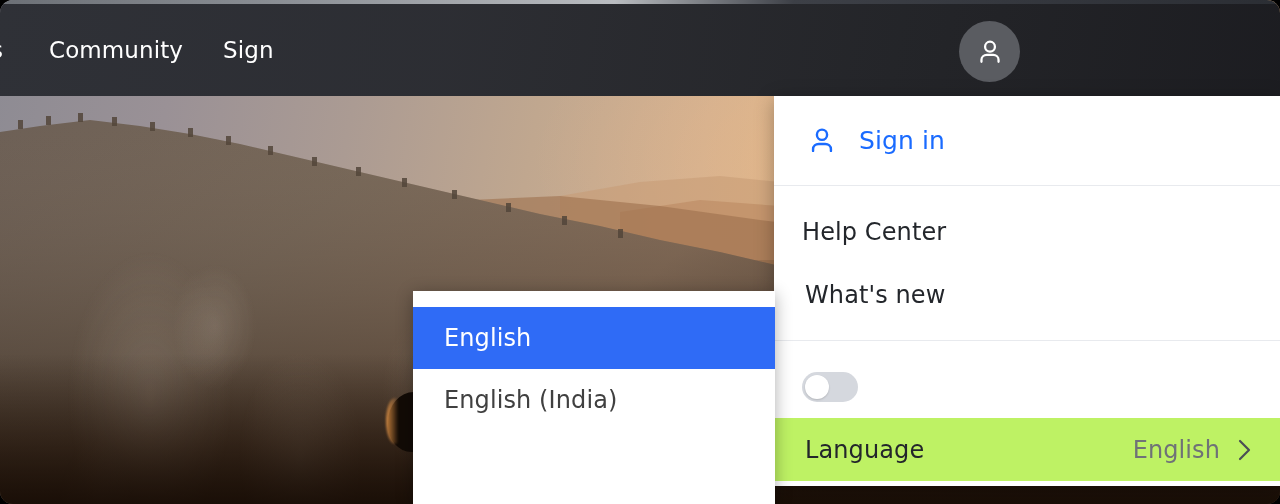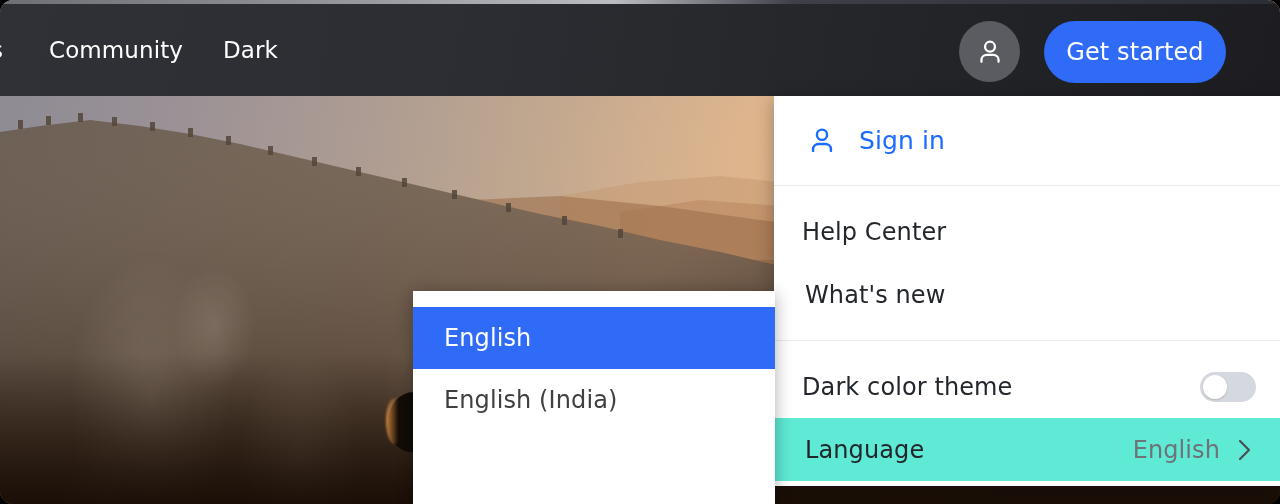--- a/index.html
+++ b/index.html
@@ -185,21 +185,21 @@
     padding: 0 24px 0 31px;
     color: #23262b;
     font-size: 24px;
     cursor: pointer;
     justify-content: space-between;
     letter-spacing: .1px;
   }
   .dd-row.first-of-group { margin-top: 14px; padding-left: 28px; }
   .dd-row .row-label { white-space: nowrap; }
   .dd-row.highlight {
-    background: #5eead4;
+    background: #bef264;
     align-items: center;
   }
   .dd-right {
     display: flex;
     align-items: center;
     gap: 14px;
   }
   .dd-value {
     color: #6f7277;
     font-size: 24px;
@@ -311,31 +311,30 @@
     <div class="head-silhouette"></div>
     <div class="head-rim"></div>
   </div>
 
   <div class="topstrip"></div>
   <div class="navbar"></div>
 
   <div class="nav-items">
     <span class="nav-partial">s</span>
     <span class="nav-link">Community</span>
-    <span class="nav-link">Dark</span>
+    <span class="nav-link">Sign</span>
   </div>
 
   <div class="avatar-btn">
     <svg width="32" height="32" viewBox="0 0 24 24" fill="none">
       <circle cx="12" cy="8" r="3.7" stroke="#ffffff" stroke-width="1.7"></circle>
       <path d="M5.6 19.4v-1.6c0-2.1 1.8-3.6 4-3.6h4.8c2.2 0 4 1.5 4 3.6v1.6" stroke="#ffffff" stroke-width="1.7" stroke-linecap="round" stroke-linejoin="round"></path>
     </svg>
   </div>
 
-  <button class="getstarted">Get started</button>
 
   <div class="dropdown">
 
     <div class="dd-signin">
       <svg width="34" height="34" viewBox="0 0 24 24" fill="none">
         <circle cx="12" cy="7.6" r="3.6" stroke="#1a6bff" stroke-width="1.7"></circle>
         <path d="M5.7 19v-1.3c0-2.1 1.8-3.6 4-3.6h4.6c2.2 0 4 1.5 4 3.6V19" stroke="#1a6bff" stroke-width="1.7" stroke-linecap="round" stroke-linejoin="round"></path>
       </svg>
       <span class="lbl">Sign in</span>
     </div>
@@ -348,21 +347,20 @@
       </div>
       <div class="dd-row">
         <span class="row-label">What's new</span>
       </div>
     </div>
 
     <div class="dd-divider" style="margin-top:14px;"></div>
 
     <div class="dd-section">
       <div class="dd-row first-of-group">
-        <span class="row-label">Dark color theme</span>
         <div class="dd-right">
           <div class="toggle">
             <div class="knob"></div>
           </div>
         </div>
       </div>
 
       <div class="dd-row highlight">
         <span class="row-label">Language</span>
         <div class="dd-right">

